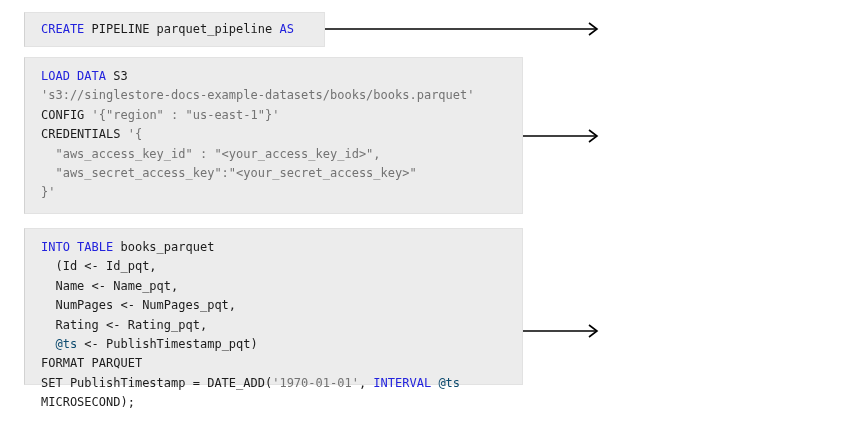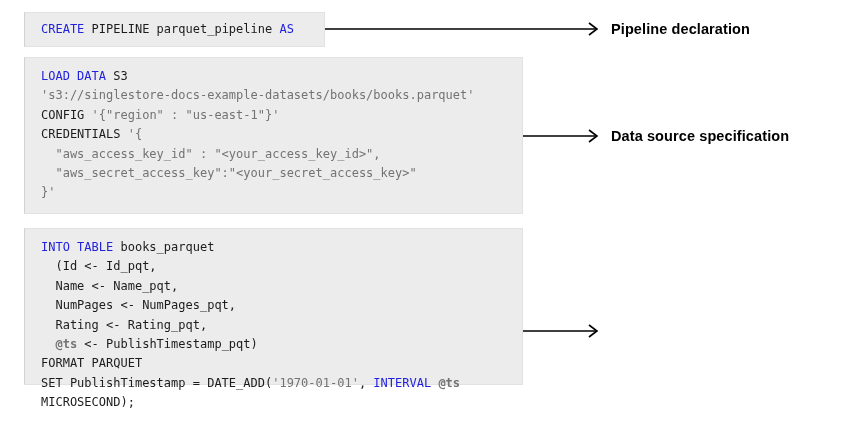--- a/index.html
+++ b/index.html
@@ -56,21 +56,21 @@
     top: 228px;
     width: 499px;
     height: 157px;
     padding-top: 9px;
   }
 
   .code-line { display: block; min-height: 19.4px; }
 
   .kw   { color: #2222dd; }
   .str  { color: #737373; }
-  .var  { color: #737373; font-weight: bold; }
+  .var  { color: #0c4a6e; }
   .pln  { color: #1c1c1c; }
 
   
   .arrow {
     position: absolute;
     height: 14px;
     overflow: visible;
   }
   .arrow svg { display: block; overflow: visible; }
 
@@ -117,18 +117,16 @@
     </svg>
   </div>
 
   <div class="arrow" id="arrow-mapping">
     <svg width="80" height="14" viewBox="0 0 80 14" aria-hidden="true">
       <line x1="0" y1="7" x2="74" y2="7" stroke="#000000" stroke-width="1.6"></line>
       <polyline points="66,1 74,7 66,13" fill="none" stroke="#000000" stroke-width="1.6"></polyline>
     </svg>
   </div>
 
-  <div class="annotation-label" id="label-declaration">Pipeline declaration</div>
 
-  <div class="annotation-label" id="label-source">Data source specification</div>
 
 
 </div>
 
 </body></html>

